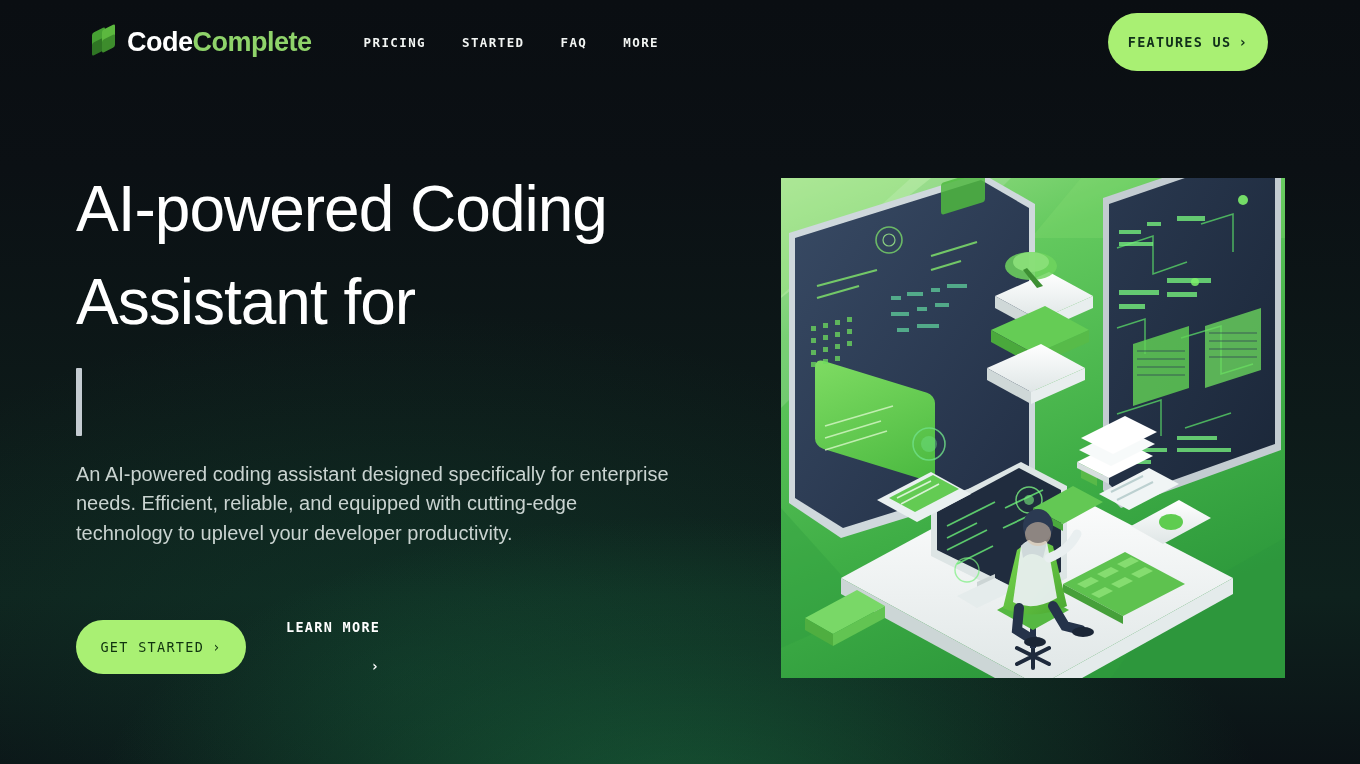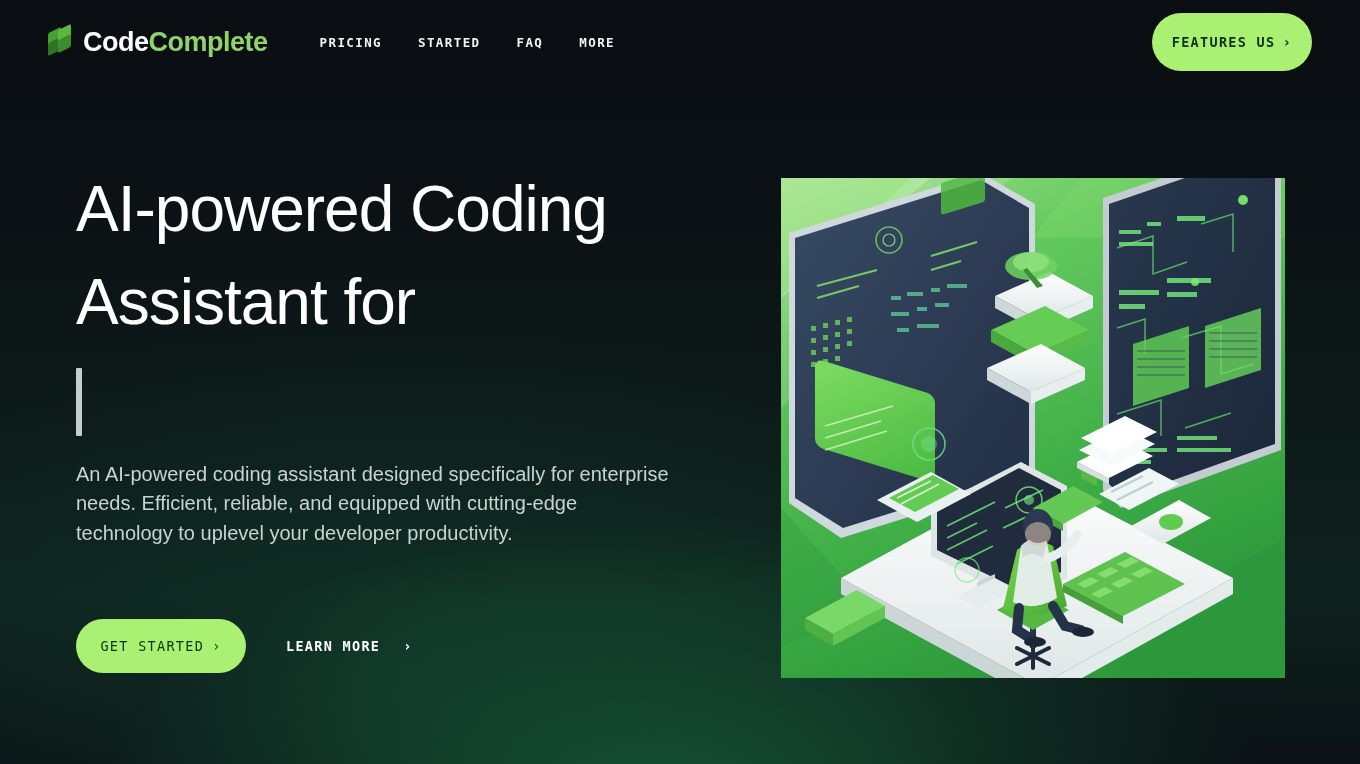--- a/index.html
+++ b/index.html
@@ -14,21 +14,21 @@
     background:
       radial-gradient(ellipse 820px 430px at 50% 108%, rgba(38,175,90,0.40) 0%, rgba(30,140,75,0.20) 42%, rgba(11,16,20,0) 72%),
       radial-gradient(ellipse 900px 520px at 30% 88%, rgba(24,110,70,0.22) 0%, rgba(11,16,20,0) 70%),
       linear-gradient(180deg, #0a0e12 0%, #0b1014 22%, #0d1a19 55%, #0e211d 78%, #0b1216 100%);
     overflow:hidden;
   }
 
   
   .header {
     position:absolute; top:0; left:0; width:1360px; height:84px;
-    display:flex; align-items:center; padding:0 48px;
+    display:flex; align-items:center; padding:0 92px;
   }
   .brand { display:flex; align-items:center; gap:9px; height:40px; }
   .logo-mark { position:relative; width:26px; height:30px; flex:none; }
   .logo-mark span {
     position:absolute; display:block; width:13px; height:13px;
     background:#3e8f2e; border-radius:2px;
     transform:skewY(-26deg);
   }
   .logo-mark span.b1 { left:0;  top:3px;  background:#46a033; }
   .logo-mark span.b2 { left:0;  top:13px; background:#2f7524; }
@@ -84,21 +84,21 @@
     background:#a9f073; border:none; cursor:pointer;
     color:#10330f;
     font-family:"DejaVu Sans Mono", monospace;
     font-size:13.5px; font-weight:normal; letter-spacing:1.3px;
   }
   .btn-link {
     display:flex; align-items:flex-end; gap:23px;
     background:none; border:none; cursor:pointer; padding:0;
     color:#ffffff;
     font-family:"DejaVu Sans Mono", monospace;
-    font-size:13.5px; font-weight:bold; letter-spacing:1.3px;
+    font-size:13.5px; font-weight:bold; letter-spacing:1.3px;flex-direction:column;
   }
 
   
   .hero-art {
     position:absolute; left:781px; top:94px; width:504px; height:500px;
     overflow:hidden; background:#5cc45a;
   }
   .hero-art svg { display:block; width:504px; height:500px; }
 </style>
 </head>

